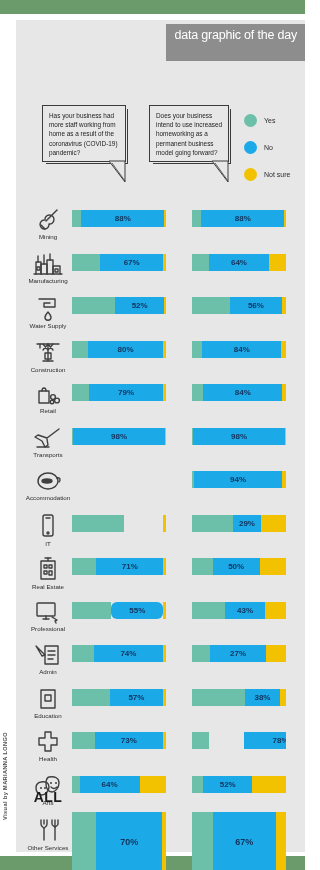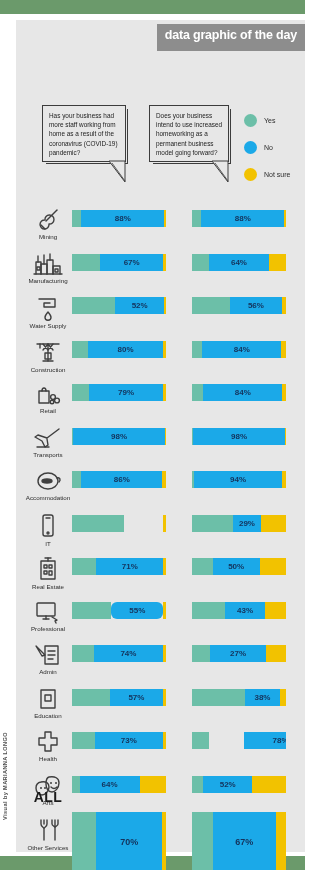--- a/index.html
+++ b/index.html
@@ -37,22 +37,22 @@
 
   .panel {
     position: absolute; left: 16px; top: 20px;
     width: 289px; height: 832px;
     background: #e7e7e7;
   }
 
   .badge {
     position: absolute; right: 0px; top: 4px;
     background: #8d8d8d; color: #ffffff;
-    font-size: 12.5px; font-weight: bold;
-    padding: 4px 8px 9px 8px;
+    font-size: 12.5px; font-weight: normal;
+    padding: 4px 8px 19px 8px;
     letter-spacing: -0.2px;
     white-space: nowrap;
   }
 
   .bubble {
     position: absolute;
     background: #e7e7e7;
     border: 1px solid #3c3c3c;
     box-shadow: 2px 2px 0 -1px #e7e7e7, 3px 3px 0 -1px #3c3c3c;
     padding: 5px 5px 4px 6px;
@@ -391,27 +391,20 @@
               <svg width="28" height="24" viewBox="0 0 28 24">
                 <g style="fill:none;stroke:#3f3f3f;stroke-width:1.4;stroke-linecap:round;stroke-linejoin:round">
       <ellipse cx="14" cy="12" rx="10" ry="8"></ellipse>
       <ellipse cx="13" cy="12" rx="5" ry="2" fill="#3f3f3f"></ellipse>
       <path d="M23,9 c3,-1 4,2 2,4"></path>
                 </g>
               </svg>
             </span>
             <div class="row-label">Accommodation</div>
           </div>
-          <div class="bar bar-left">
-            <div class="seg seg-yes" style="width: 10%;"></div>
-            <div class="seg seg-no" style="width: 86%;">
-              <span class="val">86%</span>
-            </div>
-            <div class="seg seg-ns" style="width: 4%;"></div>
-          </div>
           <div class="bar bar-right">
             <div class="seg seg-yes" style="width: 2%;"></div>
             <div class="seg seg-no" style="width: 94%;">
               <span class="val">94%</span>
             </div>
             <div class="seg seg-ns" style="width: 4%;"></div>
           </div>
         </div>
         <div class="row">
           <div class="row-icon">

